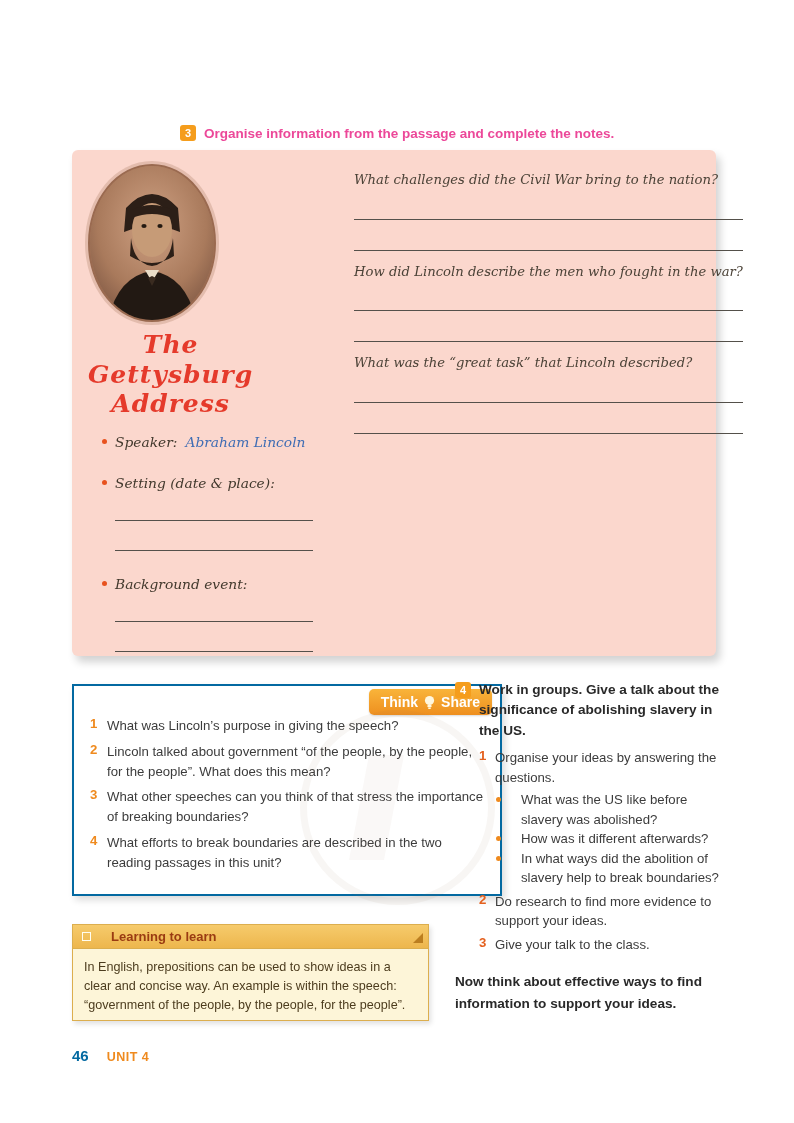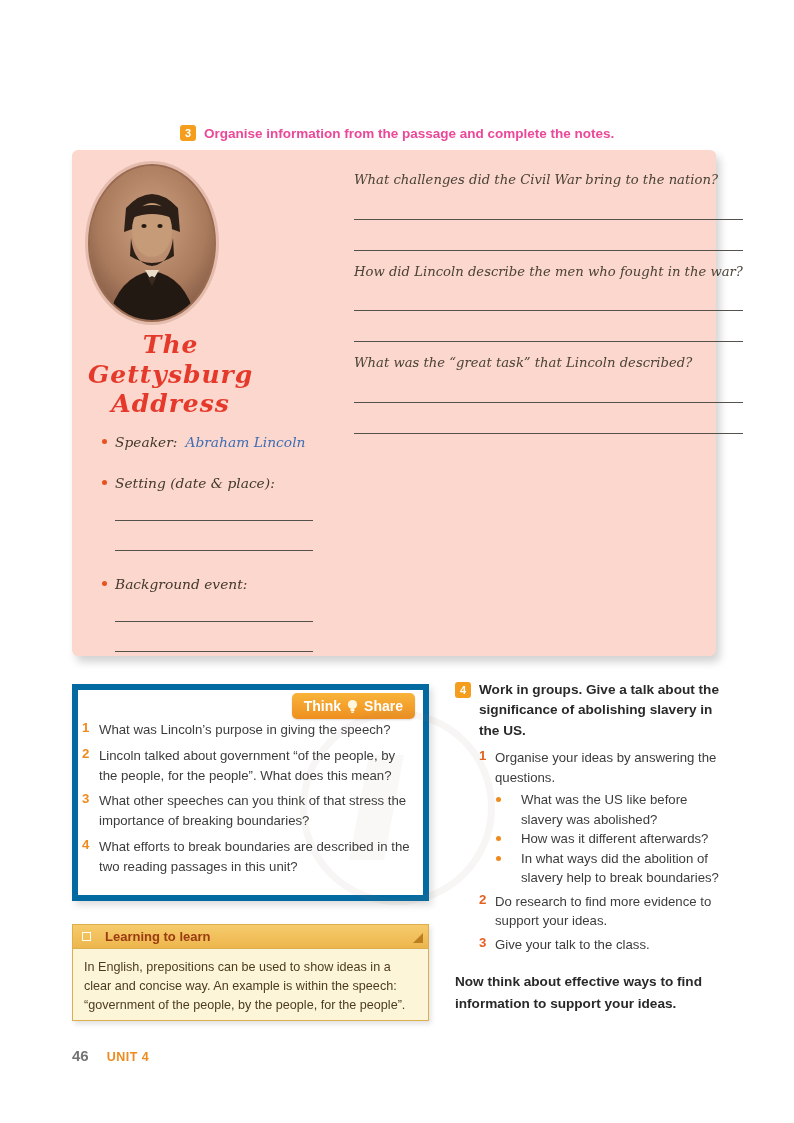--- a/index.html
+++ b/index.html
@@ -61,24 +61,24 @@
   }
   .mt12 { margin-top:25px; }
 
   .notes-right { flex:1; padding:8px 0 0 18px; }
   .q { margin-bottom:13px; }
   .q p { font-size:13.2px; color:#4b4237; line-height:1.25; white-space:nowrap; }
   .blank-r { height:31px; border-bottom:1.2px solid #54504a; width:100%; }
 
   
   .think-share {
-    position:absolute; left:72px; top:684px; width:357px; min-height:212px;
-    background:#ffffff; border:6px solid #0369a1;
+    position:absolute; left:72px; top:684px; width:430px; min-height:212px;
+    background:#ffffff; border:2px solid #0369a1;
     box-shadow:3px 4px 7px rgba(0,0,0,0.14);
-    padding:30px 13px 12px 4px;
+    padding:30px 13px 12px 16px;
   }
   .ts-tab {
     position:absolute; top:3px; right:8px; height:26px;
     padding:0 12px; border-radius:5px;
     background:linear-gradient(180deg,#f9b43a,#ee8f1f);
     color:#fff; font-weight:bold; font-size:14px;
     display:flex; align-items:center; gap:5px;
     box-shadow:0 1px 2px rgba(0,0,0,0.15);
   }
   .ts-tab svg { display:block; }
@@ -89,21 +89,21 @@
 
   
   .l2l {
     position:absolute; left:72px; top:924px; width:357px;
     border:1px solid #dcae4e; background:#fdf5d8;
     box-shadow:2px 3px 5px rgba(0,0,0,0.12);
   }
   .l2l-header {
     position:relative; height:24px;
     background:linear-gradient(180deg,#f6cb6c,#edb64d);
-    display:flex; align-items:center; gap:14px; padding:0 9px;
+    display:flex; align-items:center; gap:20px; padding:0 9px;
     color:#9a3b12; font-weight:bold; font-size:13px;
     border-bottom:1px solid #dcae4e;
   }
   .l2l-square { width:9px; height:9px; border:1.6px solid #fffdf0; flex:none; }
   .l2l-corner {
     position:absolute; right:5px; bottom:5px; width:0; height:0;
     border-bottom:10px solid #bb7e20; border-left:10px solid transparent;
   }
   .l2l-body { padding:9px 11px 5px; font-size:12.6px; color:#4c3c1e; line-height:1.52; }
 
@@ -118,21 +118,21 @@
   .step-num { color:#e4601e; font-weight:bold; font-size:13.2px; flex:none; width:9px; }
   .step-text { font-size:13.2px; color:#3c3c3c; line-height:1.48; }
   .act4-bullets { list-style:none; margin:3px 0 3px 17px; }
   .act4-bullets li { display:flex; gap:20px; }
   .dot-orange { width:5px; height:5px; border-radius:50%; background:#ef8a1e; flex:none; margin-top:7px; }
   .bullet-text { font-size:13.2px; color:#3c3c3c; line-height:1.48; }
   .act4-closing { margin:17px 0 0 0; font-size:13.6px; font-weight:bold; color:#292929; line-height:1.55; }
 
   
   .footer { position:absolute; left:72px; top:1047px; display:flex; align-items:baseline; gap:18px; }
-  .page-num { font-size:15px; font-weight:bold; color:#737373; }
+  .page-num { font-size:15px; font-weight:bold; color:#0369a1; }
   .unit-label { font-size:12.5px; font-weight:bold; color:#ef8a1e; letter-spacing:0.5px; }
 
   
   .watermark {
     position:absolute; left:300px; top:710px; width:195px; height:195px;
     border:7px solid rgba(150,125,100,0.07); border-radius:50%;
     pointer-events:none;
   }
   .watermark::after {
     content:""; position:absolute; left:42px; top:38px; width:100px; height:105px;

